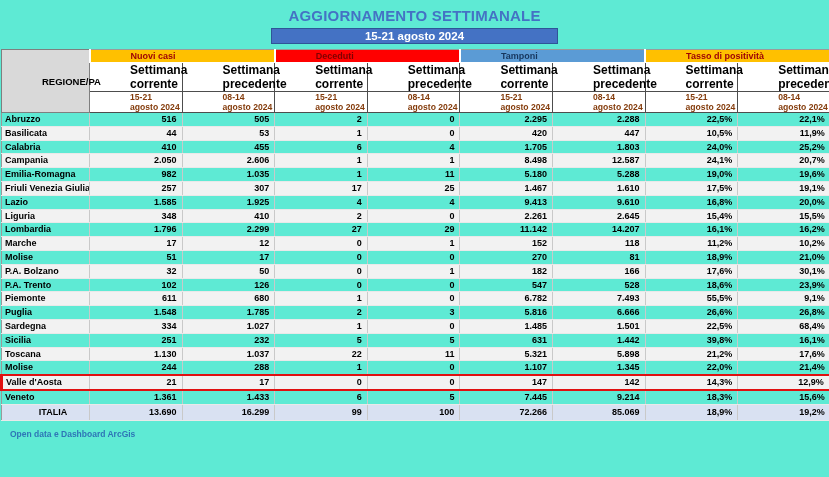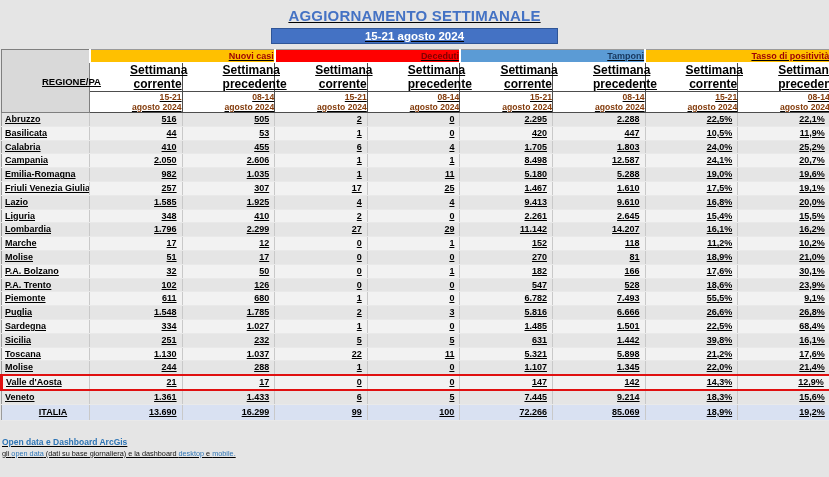--- a/index.html
+++ b/index.html
@@ -3,21 +3,21 @@
 <meta charset="utf-8">
 <style>
   * { margin: 0; padding: 0; box-sizing: border-box; }
   html, body { background: #fff; }
   body {
     width: 829px; height: 477px;
     font-family: "Liberation Sans", "DejaVu Sans", sans-serif;
     color: #000;
     overflow: hidden;
   }
-  .page { width: 829px; height: 477px; position: relative; background: #e5e5e5; text-decoration: underline; }
+  .page { width: 829px; height: 477px; position: relative; background: #5eead4; }
 
   
   .hdr { text-align: center; padding-top: 7px; }
   .hdr-title {
     color: #4472C4; font-size: 15px; font-weight: bold; letter-spacing: .2px;
   }
   .hdr-sub { font-size: 12px; margin-top: 6px; color: #1a1a1a; }
   .hdr-bar {
     width: 287px; height: 16px; margin: 4px auto 3px auto;
     background: #4472C4; border: 1px solid #2F5597;
@@ -28,21 +28,21 @@
   
   table.cv {
     margin-top: 5px;
     width: 829px; table-layout: fixed; border-collapse: collapse;
     font-size: 9px;
   }
   table.cv { border: 1px solid #9a9a9a; }
   col.c-region { width: 88px; }
   col.c-num { width: 92.6px; }
 
-  thead td { text-align: right; vertical-align: middle; padding-left: 40px; }
+  thead td { text-align: left; vertical-align: middle; padding-left: 40px; }
   td.region-head {
     background: #D9D9D9; font-weight: bold; font-size: 9.5px;
     border: 1px solid #7f7f7f;
   }
   tr.ghead td.gcell {
     height: 13px; font-weight: bold; font-size: 9px;
     border-left: 2px solid #fff; border-right: 2px solid #fff;
     border-bottom: 1px solid #fff;
   }
   td.g-nuovi  { background: #FFC000; color: #9C0006; }
@@ -71,21 +71,21 @@
     background: #D9E1F2; height: 15px; line-height: 15px;
     border-top: 1px solid #8a8a8a;
   }
   tbody tr.total td.region { text-align: center; padding-left: 15px; }
 
   tbody tr.hl td { border-top: 2px solid #E01010; border-bottom: 2px solid #E01010; }
   tbody tr.hl td:first-child { border-left: 3px solid #E01010; }
   tbody tr.hl td:last-child  { border-right: 3px solid #E01010; }
 
   
-  .ftr { margin-top: 16px; padding-left: 2px; }
+  .ftr { margin-top: 8px; padding-left: 10px; }
   .ftr-head { color: #2E75B6; font-size: 8.5px; font-weight: bold; }
   .ftr-line { font-size: 7.3px; color: #111; margin-top: 2px; white-space: nowrap; }
   .ftr-line .lnk { color: #2E75B6; cursor: pointer; }
 </style>
 </head>
 <body>
 
 <div class="page">
 
   <div class="hdr">
@@ -375,16 +375,15 @@
           <td class="num">72.266</td>
           <td class="num">85.069</td>
           <td class="num">18,9%</td>
           <td class="num">19,2%</td>
         </tr>
       </tbody>
   </table>
 
   <div class="ftr">
     <div class="ftr-head">Open data e Dashboard ArcGis</div>
-    <div class="ftr-line"><span>gli </span><span class="lnk">open data</span><span> (dati su base giornaliera) e la dashboard </span><span class="lnk">desktop</span><span> e </span><span class="lnk">mobile.</span></div>
   </div>
 
 </div>
 
 </body></html>

